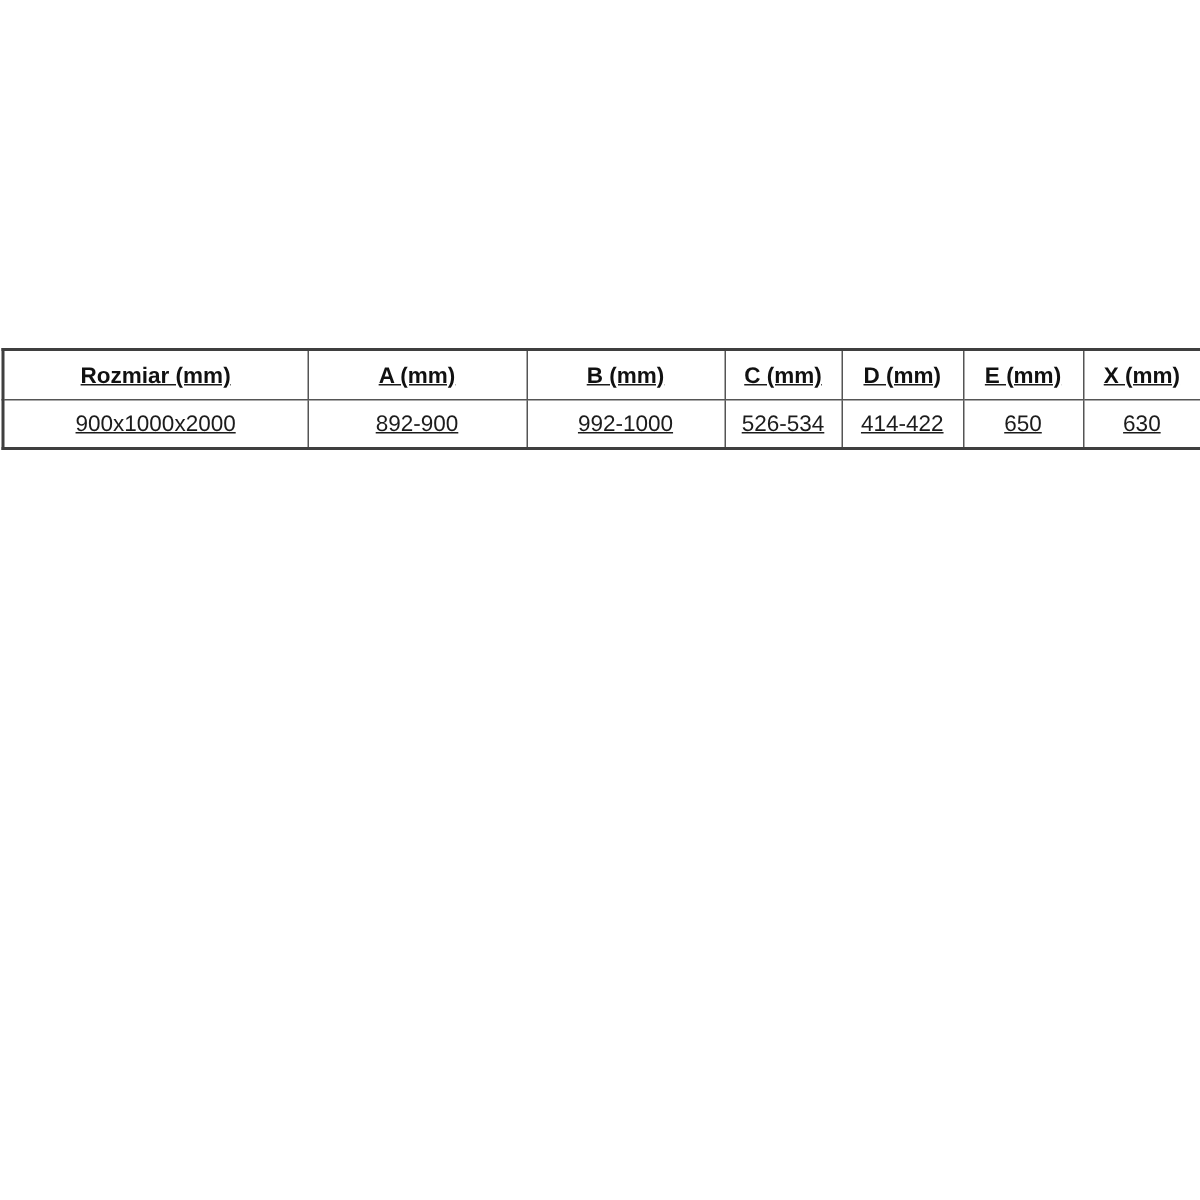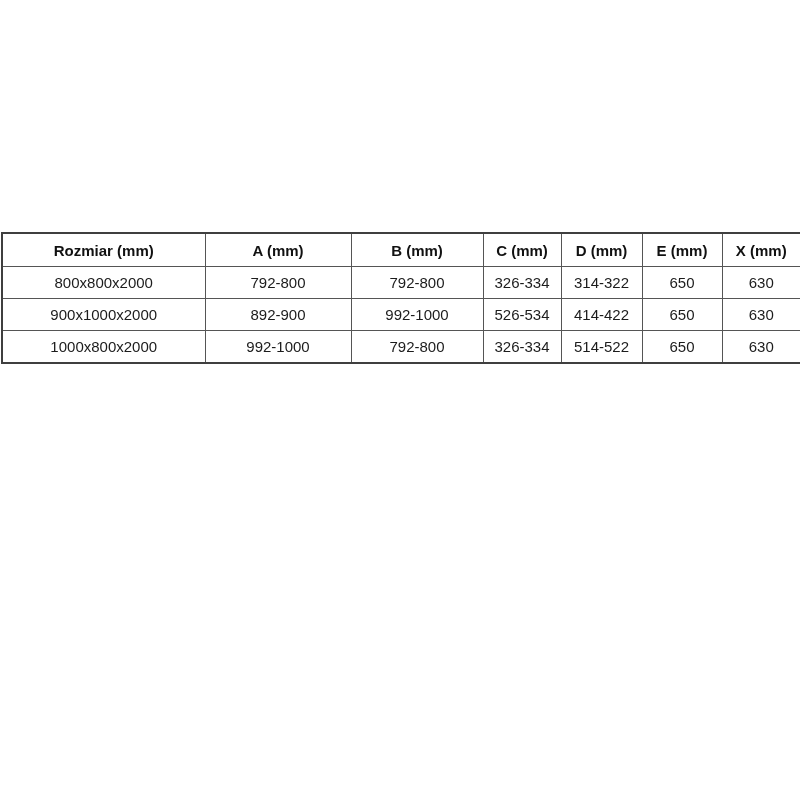--- a/index.html
+++ b/index.html
@@ -12,20 +12,21 @@
     height: 800px;
     position: relative;
     font-family: "Liberation Sans", sans-serif;
     color: #1c1c1c;
   }
   .table-wrap {
     position: absolute;
     top: 232px;
     left: 0;
     width: 800px;
+    text-decoration: underline;
   }
   table.spec-table {
     border-collapse: collapse;
     table-layout: fixed;
     width: 799px;
     margin-left: 1px;
     border: 2px solid #3f3f3f;
     background: #ffffff;
   }
   table.spec-table th,
@@ -69,41 +70,23 @@
           <th>A (mm)</th>
           <th>B (mm)</th>
           <th>C (mm)</th>
           <th>D (mm)</th>
           <th>E (mm)</th>
           <th>X (mm)</th>
         </tr>
     </thead>
     <tbody>
         <tr>
-          <td>800x800x2000</td>
-          <td>792-800</td>
-          <td>792-800</td>
-          <td>326-334</td>
-          <td>314-322</td>
-          <td>650</td>
-          <td>630</td>
-        </tr>
-        <tr>
           <td>900x1000x2000</td>
           <td>892-900</td>
           <td>992-1000</td>
           <td>526-534</td>
           <td>414-422</td>
           <td>650</td>
           <td>630</td>
         </tr>
-        <tr>
-          <td>1000x800x2000</td>
-          <td>992-1000</td>
-          <td>792-800</td>
-          <td>326-334</td>
-          <td>514-522</td>
-          <td>650</td>
-          <td>630</td>
-        </tr>
       </tbody>
   </table>
 </div>
 
 </body></html>

